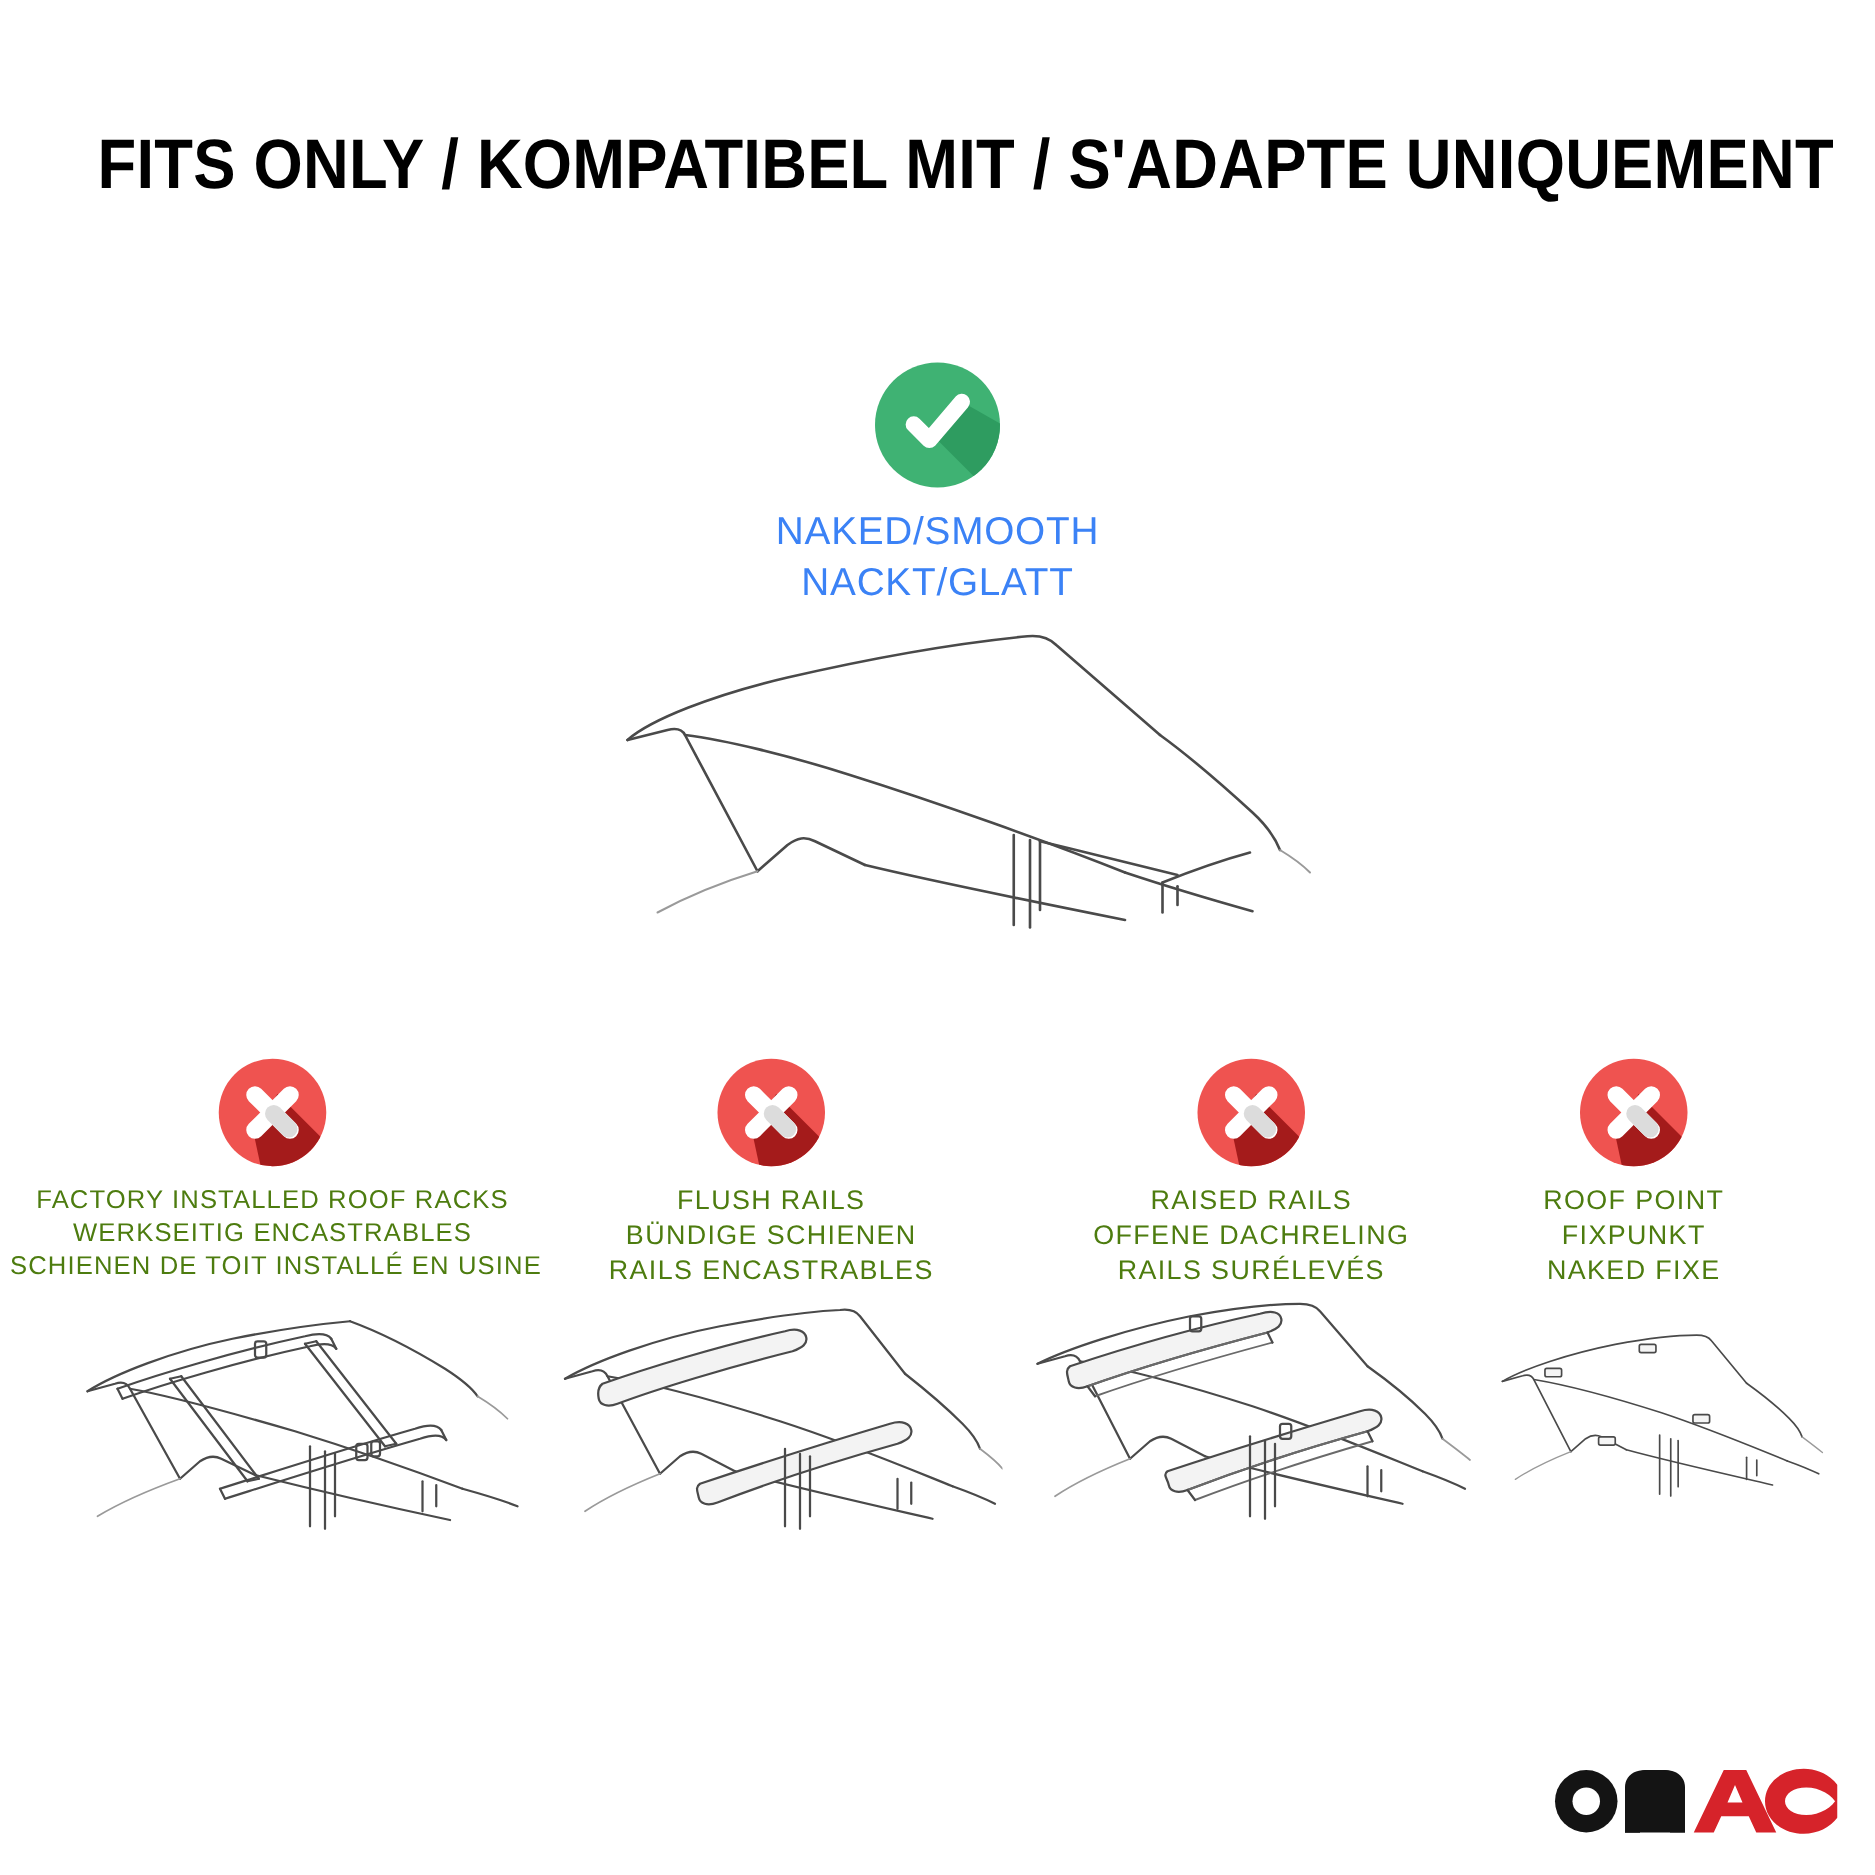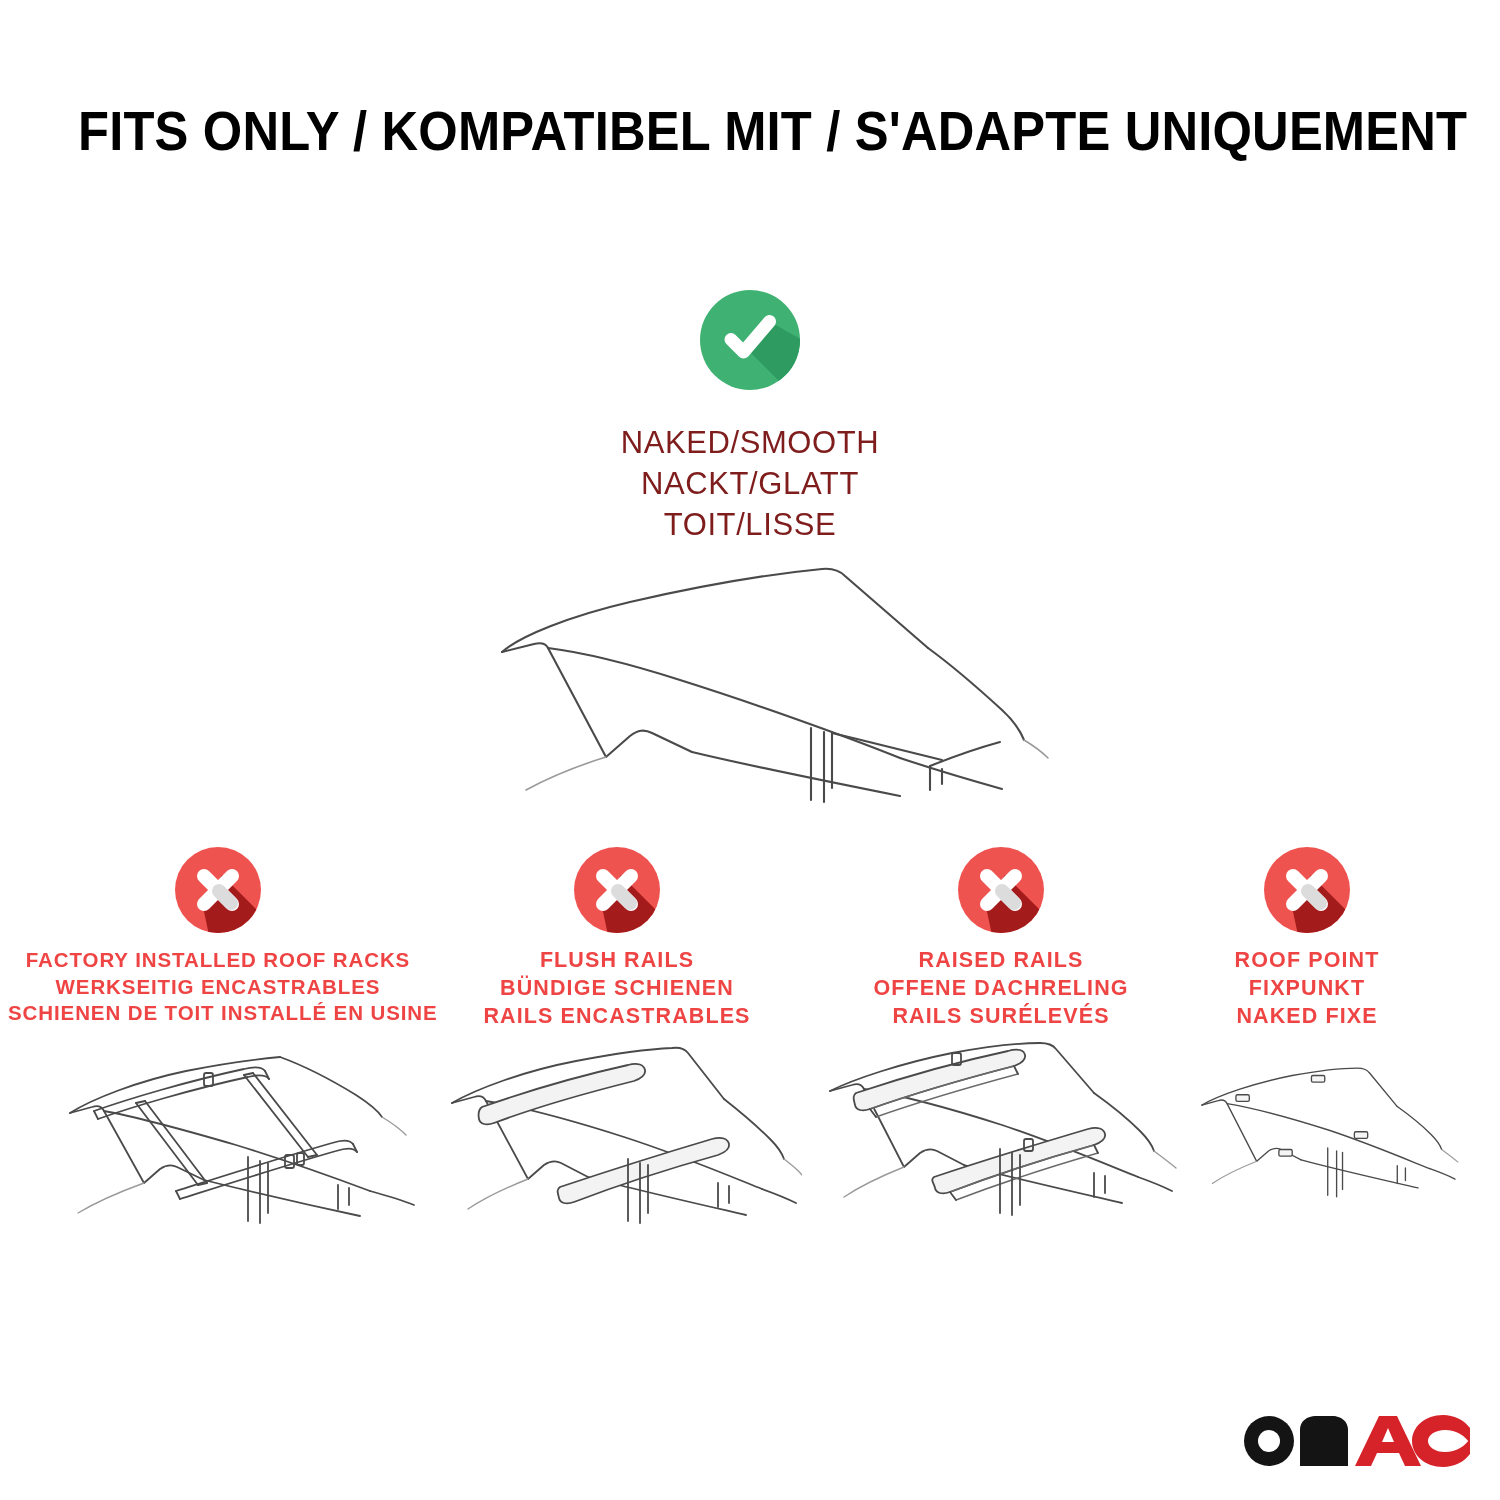--- a/index.html
+++ b/index.html
@@ -46,25 +46,25 @@
     margin: 0 auto;
     position: relative;
   }
   .icon-x {
     width: 90px;
     height: 90px;
     margin: 0 auto;
     position: relative;
   }
   .hero-caption {
-    margin-top: 30px;
+    margin-top: 12px;
     font-size: 31px;
     line-height: 1.33;
     letter-spacing: 0.6px;
-    color: #7f1d1d;
+    color: #3b82f6;
     font-weight: 400;
   }
   .hero-art {
     margin-top: 6px;
     width: 640px;
     height: 265px;
   }
 
   
   .grid {
@@ -82,22 +82,22 @@
   .col-0 { left: 8px;    width: 420px; }
   .col-1 { left: 432px;  width: 370px; }
   .col-2 { left: 812px;  width: 378px; }
   .col-3 { left: 1196px; width: 222px; }
 
   .col-caption {
     margin-top: 12px;
     font-size: 21.5px;
     line-height: 1.30;
     letter-spacing: 1.1px;
-    color: #ef4444;
-    font-weight: 700;
+    color: #4d7c0f;
+    font-weight: 400;
     white-space: nowrap;
   }
   .col-0 .col-caption { font-size: 20.5px; letter-spacing: 0.9px; }
 
   .col-art {
     margin-top: 6px;
     width: 100%;
     height: 205px;
   }
 
@@ -131,21 +131,20 @@
         <path d="M44 56 L62 74 L104 116 L104 52 L76 36 Z" fill="#2E9C60"></path>
       </g>
       <path d="M28.5 52.5 L40.5 40.5 L45.5 45.5 L45.5 45.5 L45.5 45.5 Z" fill="none"></path>
       <path d="M33 51.5 L45.5 64 L71.5 33.5" fill="none" stroke="#ffffff" stroke-width="13" stroke-linecap="round" stroke-linejoin="round"></path>
     </svg>
   </div>
 
   <div class="hero-caption">
     <div>NAKED/SMOOTH</div>
     <div>NACKT/GLATT</div>
-    <div>TOIT/LISSE</div>
   </div>
 
   <svg class="hero-art line-art" viewBox="0 0 640 265">
     <g fill="none" stroke="#4a4a4a" stroke-width="2.1" stroke-linecap="round" stroke-linejoin="round">
 
       <path d="M72 100 C90 84 140 64 200 50 C265 35 330 23 392 17 C402 16 409 18 415 24
                L498 96"></path>
       <path d="M72 100 L104 92 C112 90 116 92 118 96 L176 205"></path>
       <path d="M118 96 C150 100 200 112 250 128 C320 150 410 182 470 206"></path>
 

